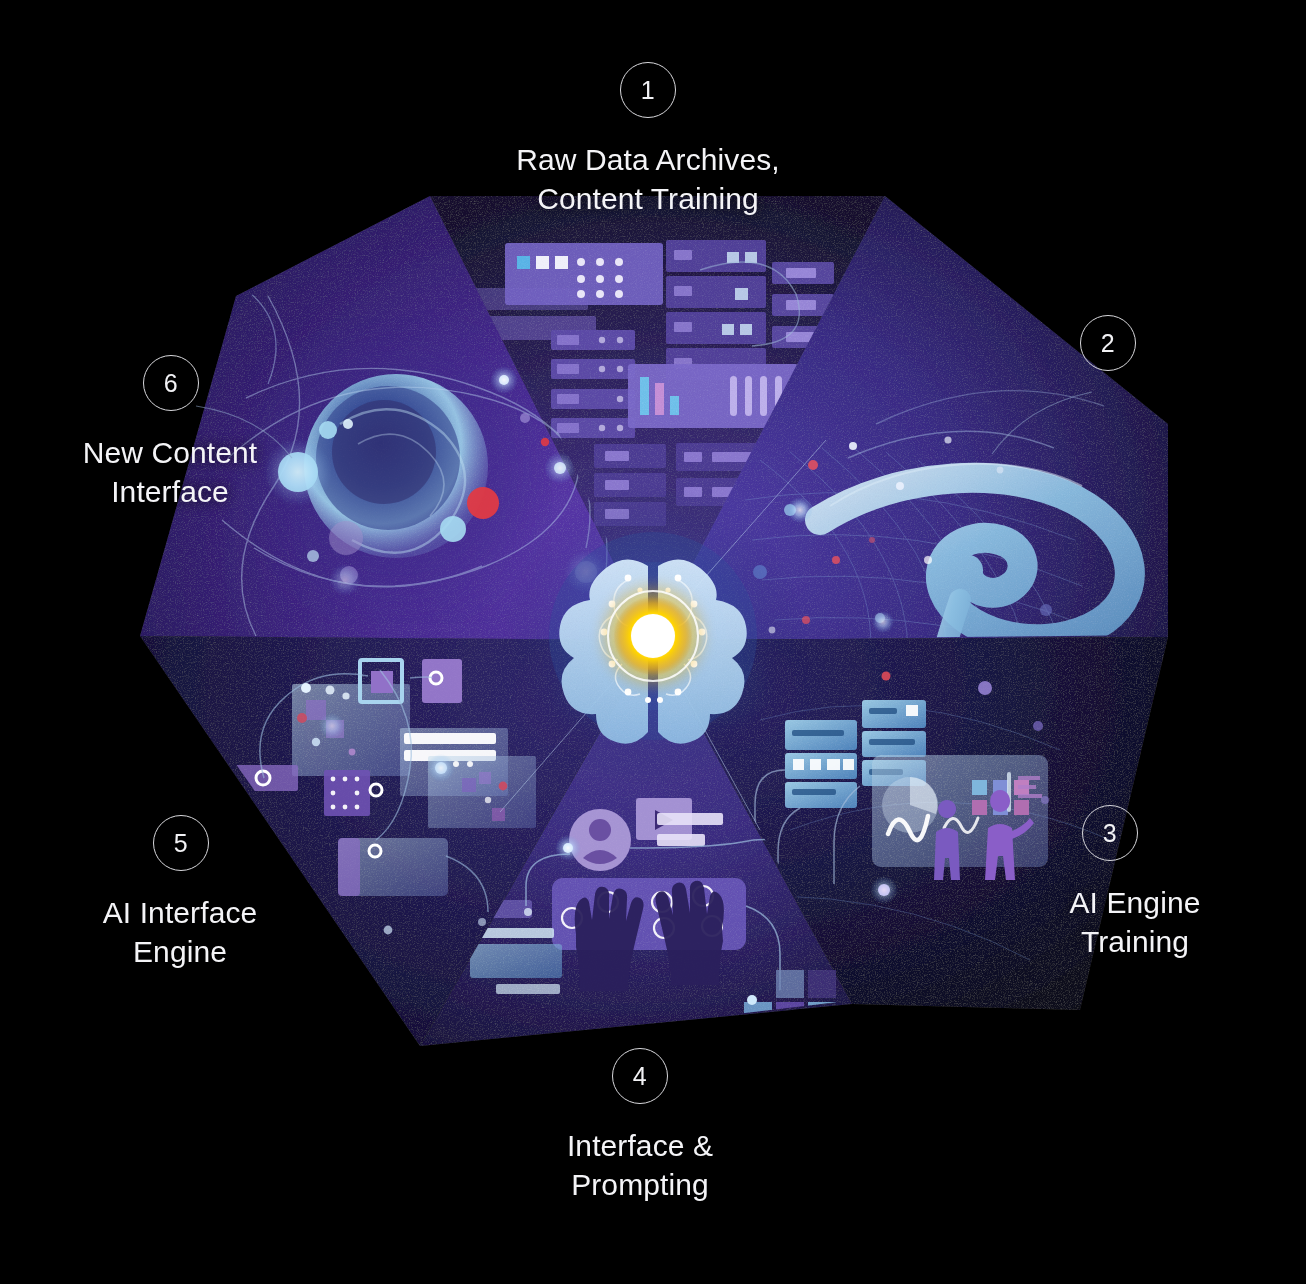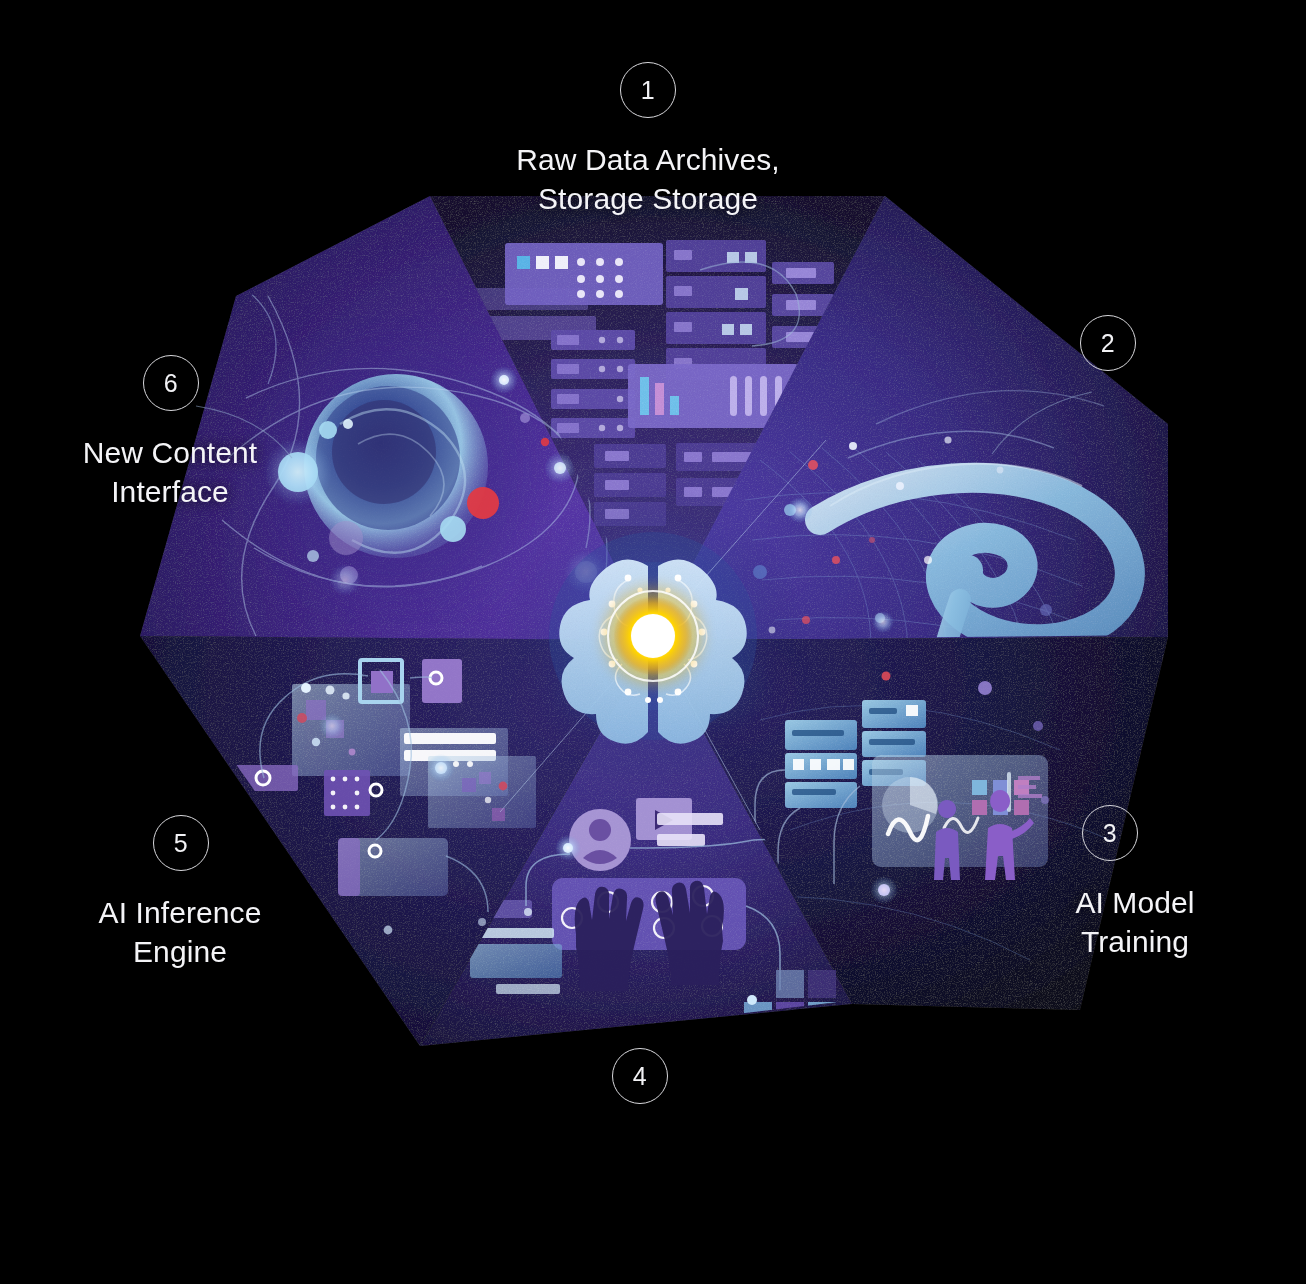--- a/index.html
+++ b/index.html
@@ -611,40 +611,42 @@
 
     <g stroke="#8fa8c8" stroke-width="1.1" fill="none" opacity=".55">
       <path d="M196 406 q64 10 96 52"></path>
       <path d="M1092 392 q-66 14 -100 62"></path>
     </g>
   </svg>
 
   <div class="label" id="lab1">
     <div class="badge">1</div>
     <div class="ltext">Raw Data Archives,
-Storage Storage</div>
+Content Training</div>
   </div>
 
   <div class="label" id="lab2">
     <div class="badge">2</div>
   </div>
 
   <div class="label" id="lab3">
     <div class="badge">3</div>
-    <div class="ltext">AI Model
+    <div class="ltext">AI Engine
 Training</div>
   </div>
 
   <div class="label" id="lab4">
     <div class="badge">4</div>
+    <div class="ltext">Interface &amp;
+Prompting</div>
   </div>
 
   <div class="label" id="lab5">
     <div class="badge">5</div>
-    <div class="ltext">AI Inference
+    <div class="ltext">AI Interface
 Engine</div>
   </div>
 
   <div class="label" id="lab6">
     <div class="badge">6</div>
     <div class="ltext">New Content
 Interface</div>
   </div>
 
 </div>

